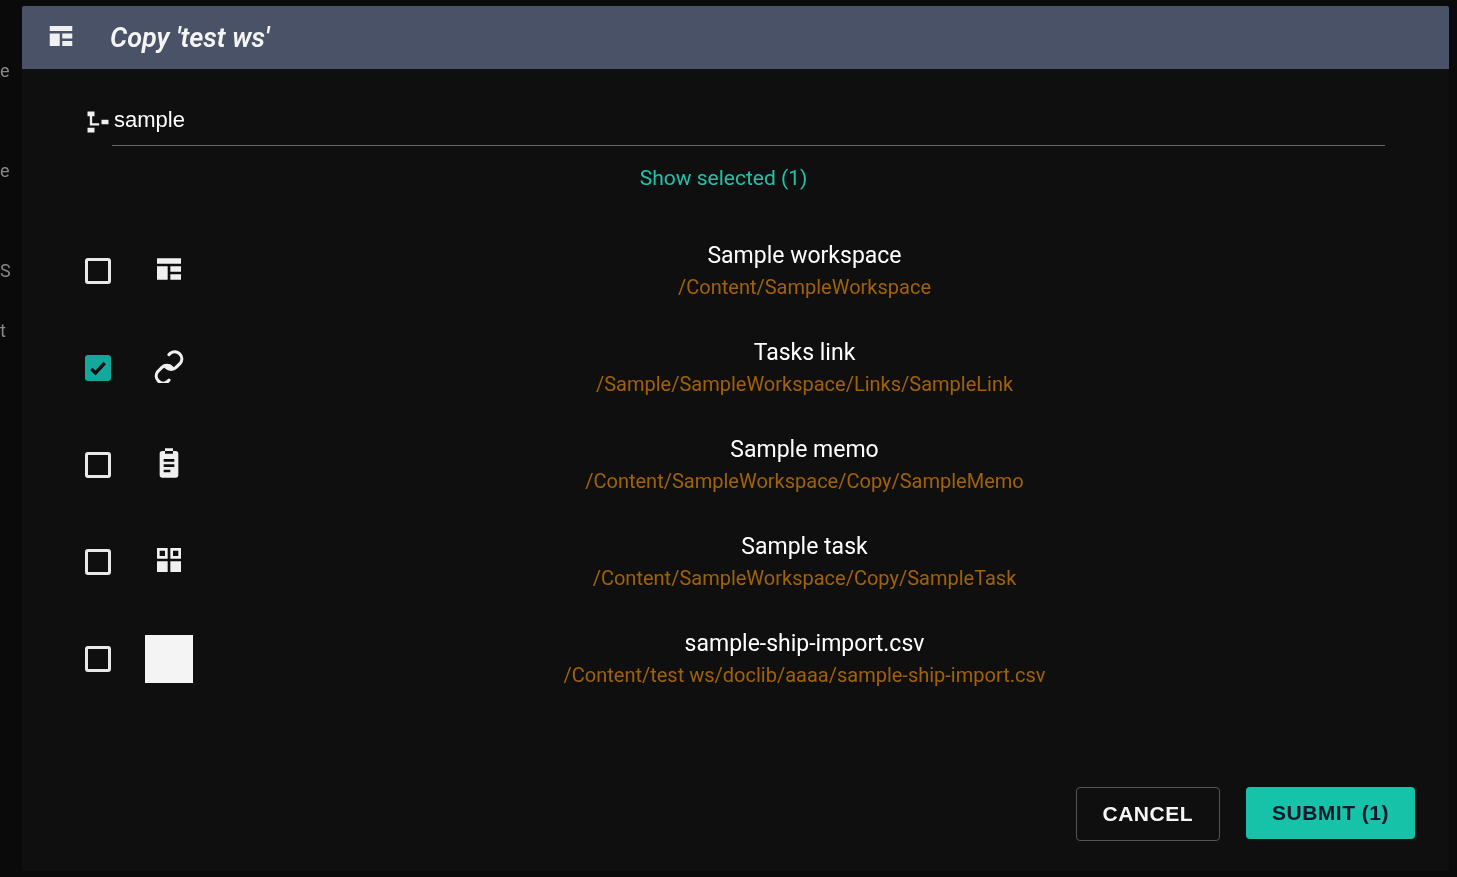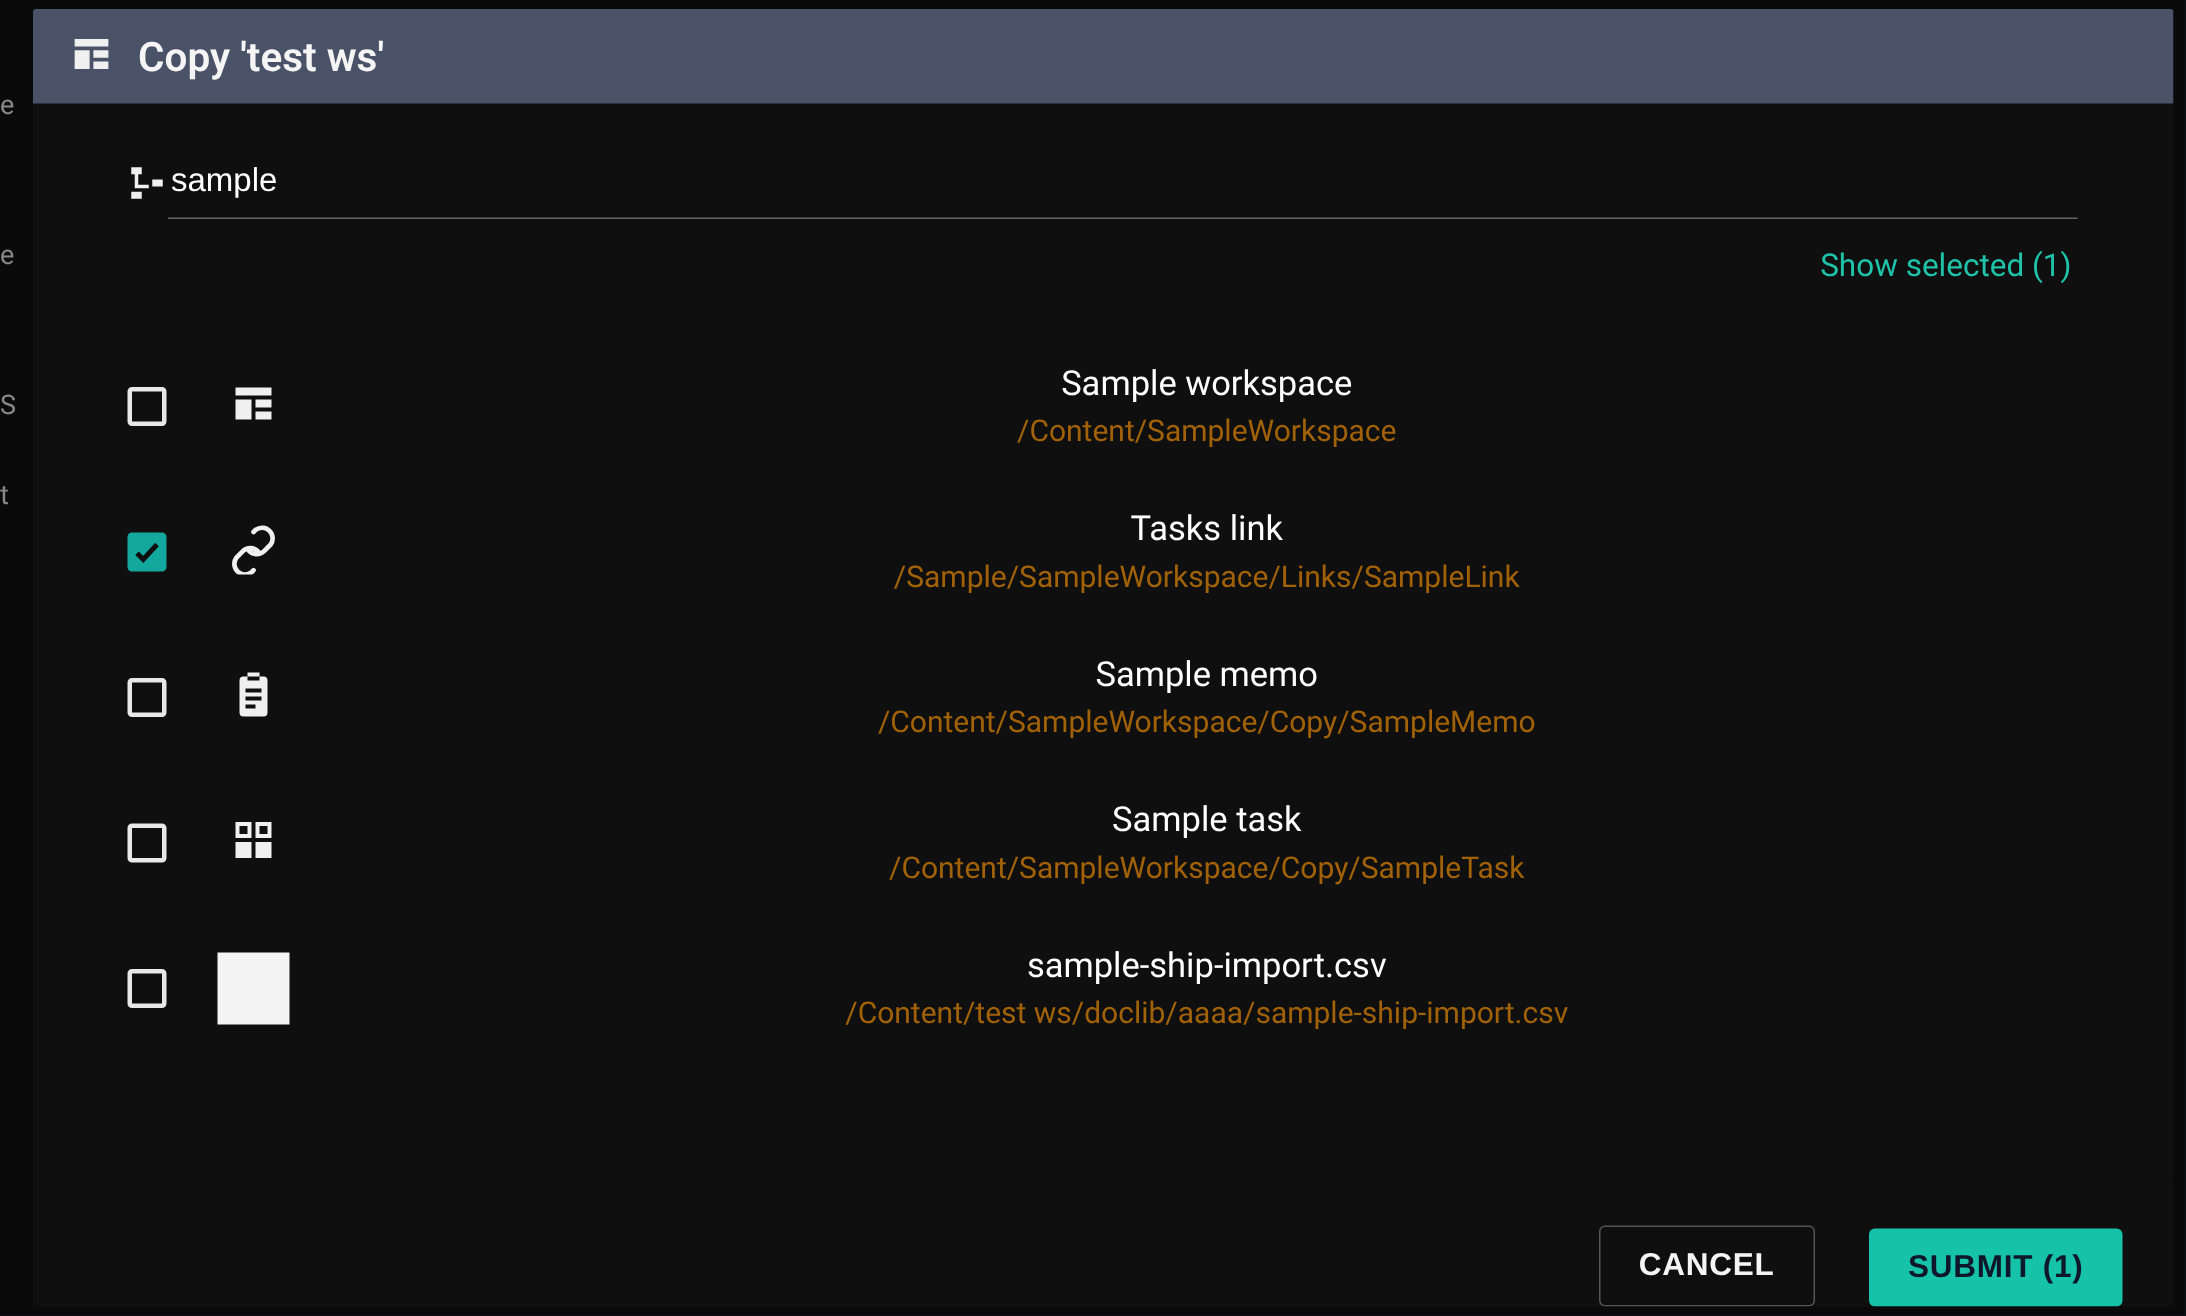--- a/index.html
+++ b/index.html
@@ -33,21 +33,22 @@
     flex-direction: column;
     border-radius: 2px;
     overflow: hidden;
   }
   .dialog-header {
     background: #4a5268;
     height: 72px;
     display: flex;
     align-items: center;
     padding: 0 24px;
-    gap: 16px;
+    gap: 34px;
+    font-style: italic;
   }
   .dialog-header .title {
     font-size: 27px;
     font-weight: 600;
     color: #f5f5f5;
   }
   .header-icon svg, .tree-icon svg, .row-icon svg {
     fill: #f0f0f0;
   }
   .dialog-body {
@@ -83,21 +84,21 @@
     background: transparent;
     border: none;
     border-bottom: 1px solid #666;
     color: #fff;
     font-size: 22px;
     padding: 6px 2px 12px 2px;
     outline: none;
   }
   .show-selected-row {
     display: flex;
-    justify-content: flex-end;
+    justify-content: center;
     padding: 20px 4px 8px 0;
   }
   .show-selected {
     color: #1fc3aa;
     font-size: 21px;
     cursor: pointer;
   }
   .list {
     padding-top: 24px;
   }
@@ -155,23 +156,23 @@
     font-weight: 400;
   }
   .row-path {
     font-size: 20px;
     color: #a16207;
     font-weight: 400;
   }
   .dialog-footer {
     height: 96px;
     display: flex;
-    align-items: flex-end;
+    align-items: flex-start;
     justify-content: flex-end;
-    gap: 36px;
+    gap: 26px;
     padding: 0 34px;
     background: #0f0f0f;
   }
   .btn {
     font-size: 21px;
     font-weight: 600;
     padding: 14px 26px;
     border-radius: 4px;
     cursor: pointer;
     letter-spacing: 0.5px;

